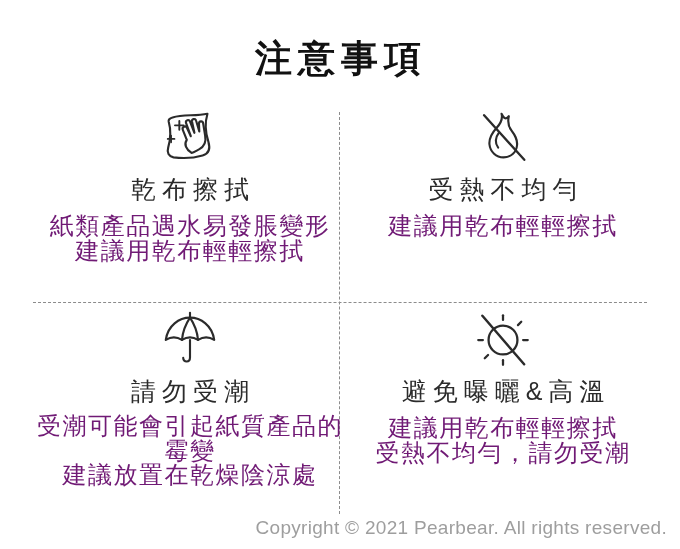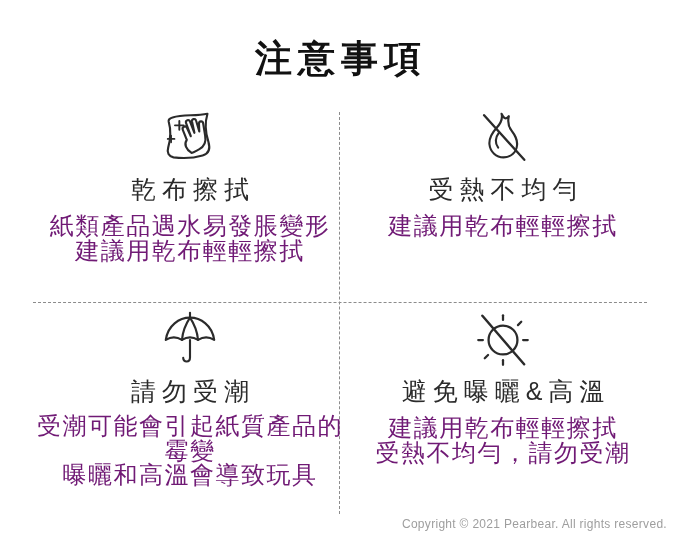--- a/index.html
+++ b/index.html
@@ -44,21 +44,21 @@
     letter-spacing: 6px; text-indent: 6px;
     margin: 0 0 8px 0;
   }
   .section-line {
     font-size: 24px; line-height: 24.5px; color: #701a75;
     letter-spacing: 1.5px;
     margin: 0;
   }
   .copyright {
     position: absolute; top: 517px; right: 13px;
-    font-size: 12px; color: #9e9e9e; letter-spacing: 0.3px;
+    font-size: 19px; color: #9e9e9e; letter-spacing: 0.3px;
   }
   .icon-box svg { display: block; }
 </style>
 </head>
 <body>
 
 <div class="page">
 
   <h1 class="page-title">注意事項</h1>
 
@@ -98,21 +98,21 @@
       <svg width="62" height="62" viewBox="0 0 64 64" fill="none" stroke="#2b2b2b" stroke-width="2.2" stroke-linecap="round" stroke-linejoin="round">
         <path d="M32 5 L32 10"></path>
         <path d="M7 33 C9 18 21 10 32 10 C43 10 55 18 57 33 Q48.7 27.5 40.3 33 Q32 27.5 23.7 33 Q15.3 27.5 7 33 Z"></path>
         <path d="M32 10 C28 16 24.5 24 23.7 33"></path>
         <path d="M32 10 C36 16 39.5 24 40.3 33"></path>
         <path d="M32 33 L32 51 C32 56.5 25 56.5 25 51.5"></path>
       </svg>
     </span>
     <h2 class="section-title">請勿受潮</h2>
     <p class="section-line">受潮可能會引起紙質產品的霉變</p>
-    <p class="section-line">曝曬和高溫會導致玩具</p>
+    <p class="section-line">建議放置在乾燥陰涼處</p>
   </section>
 
   <section class="quad q4">
     <span class="icon-box">
       <svg width="66" height="66" viewBox="0 0 64 64" fill="none" stroke="#2b2b2b" stroke-width="2.2" stroke-linecap="round" stroke-linejoin="round">
         <circle cx="32" cy="33" r="14"></circle>
         <path d="M32 9 L32 13.5"></path>
         <path d="M32 52.5 L32 57"></path>
         <path d="M8 33 L12.5 33"></path>
         <path d="M51.5 33 L56 33"></path>

